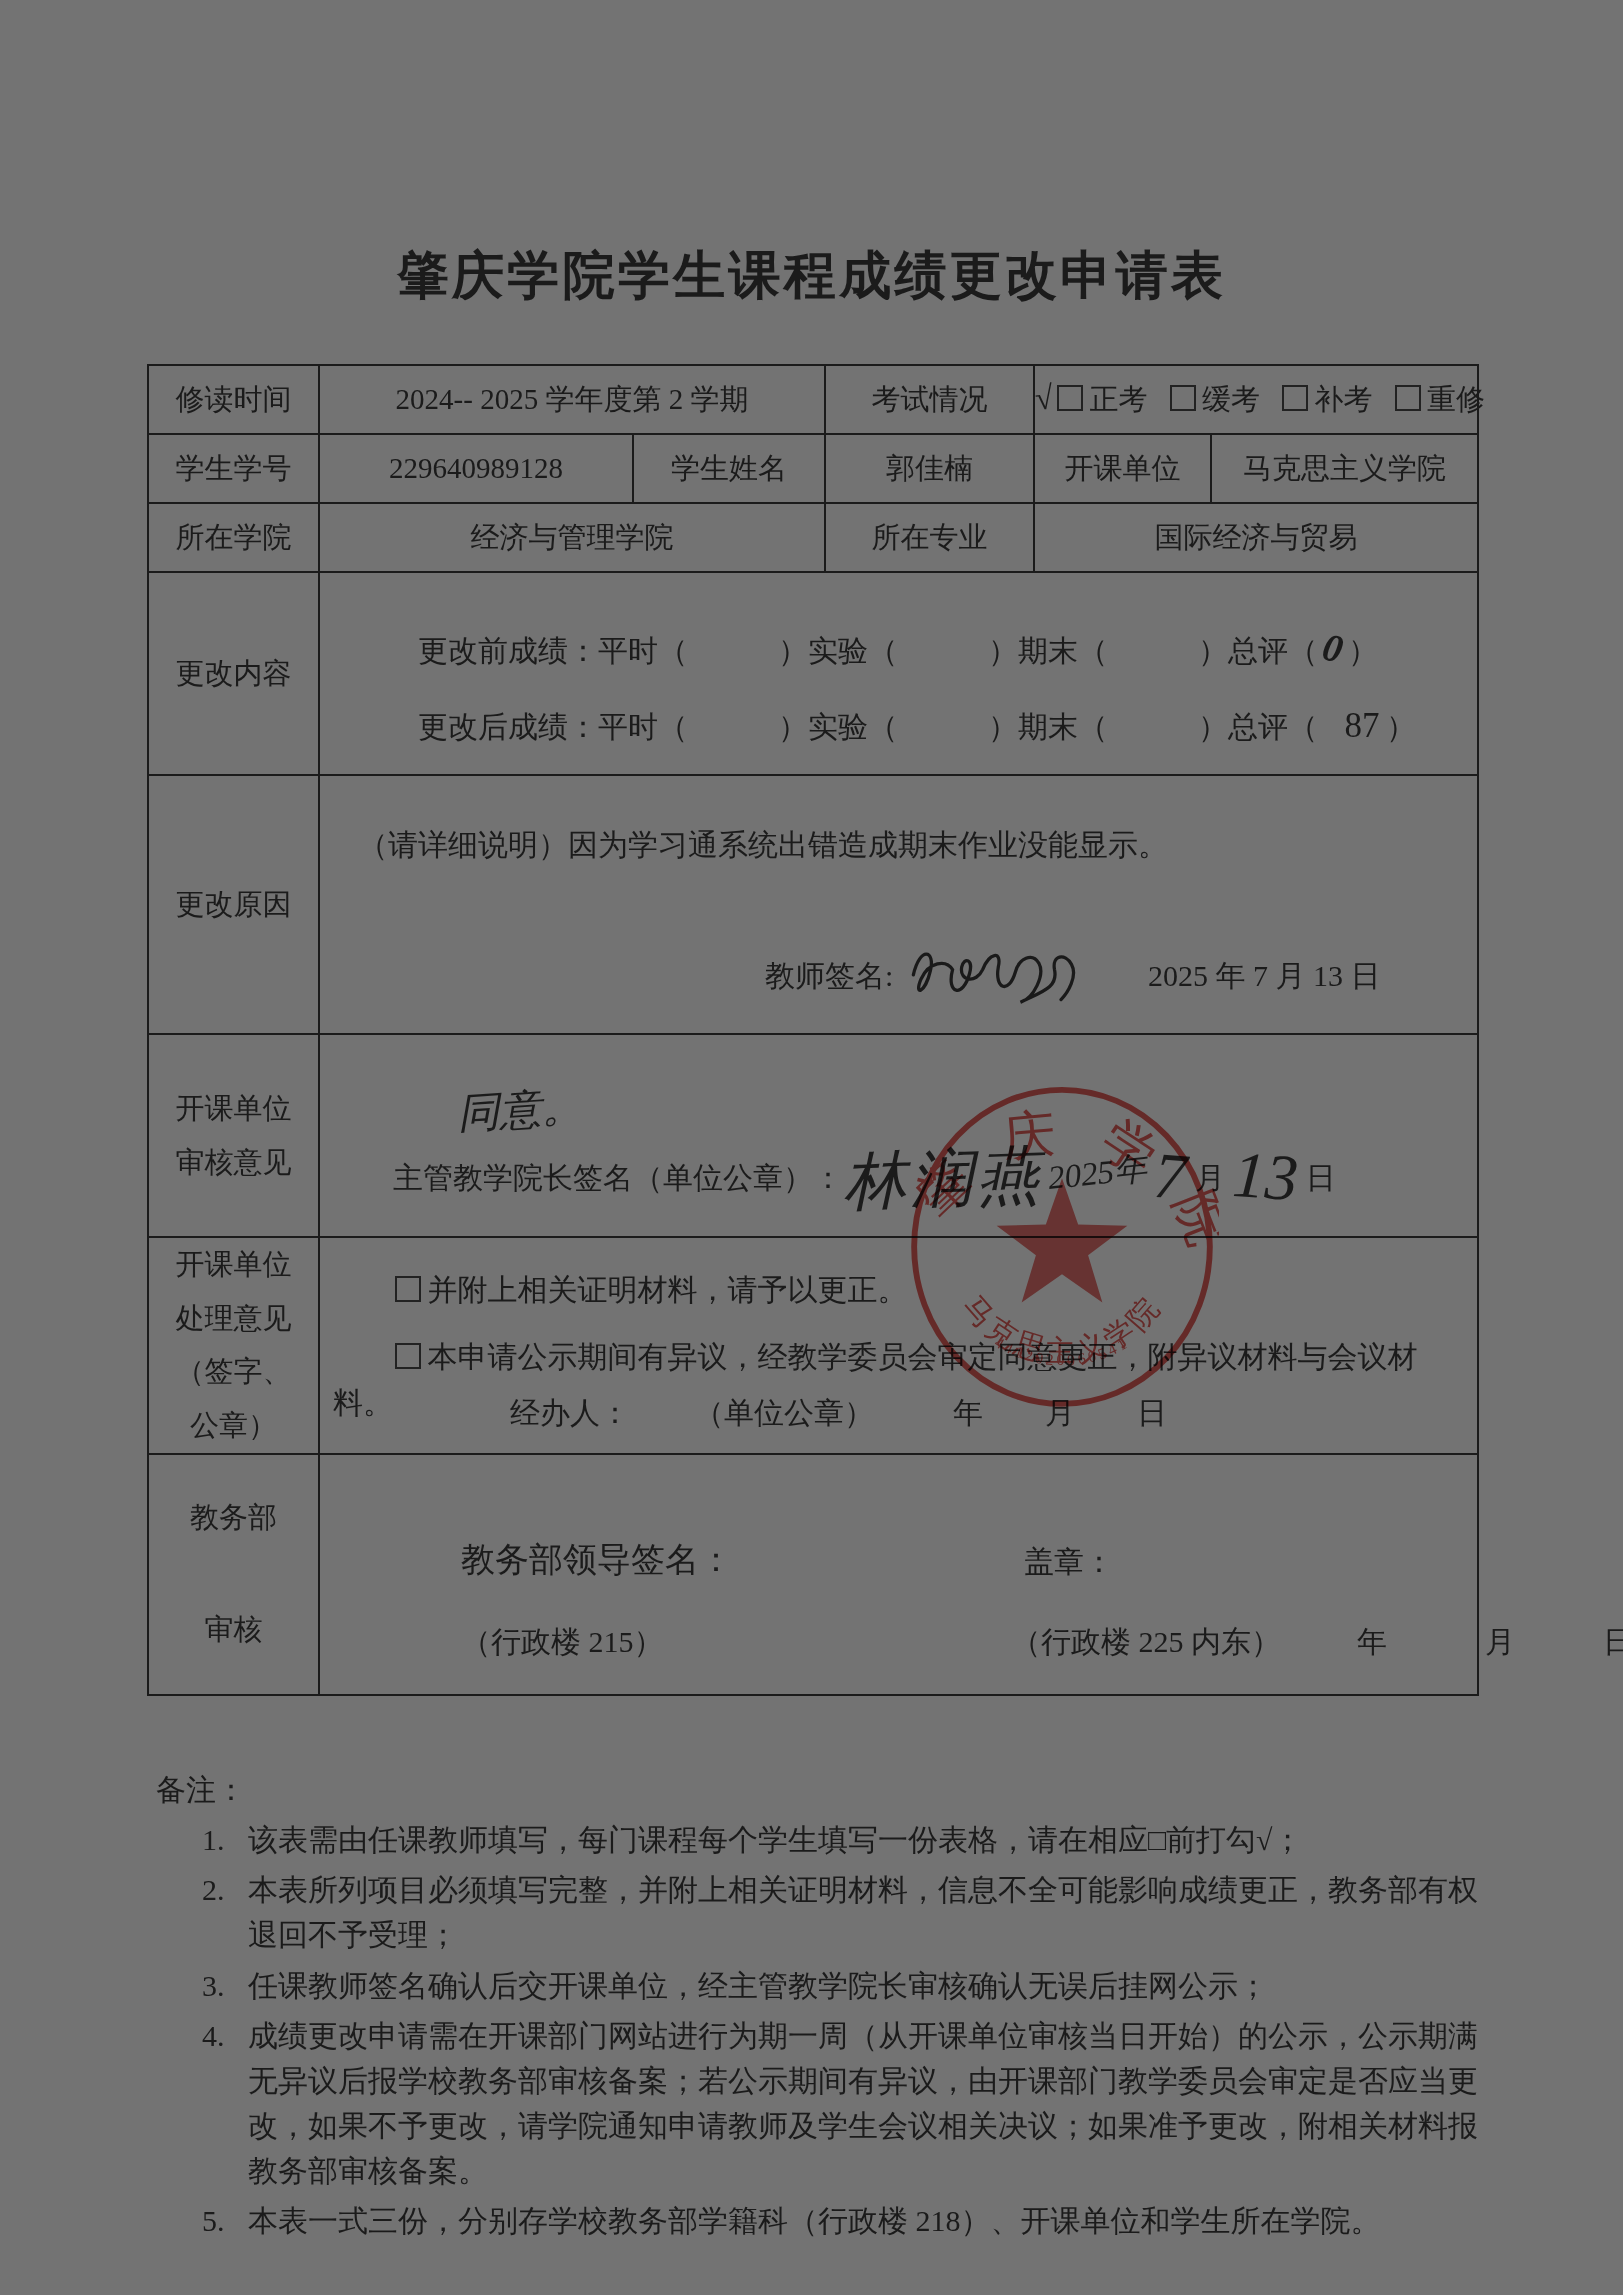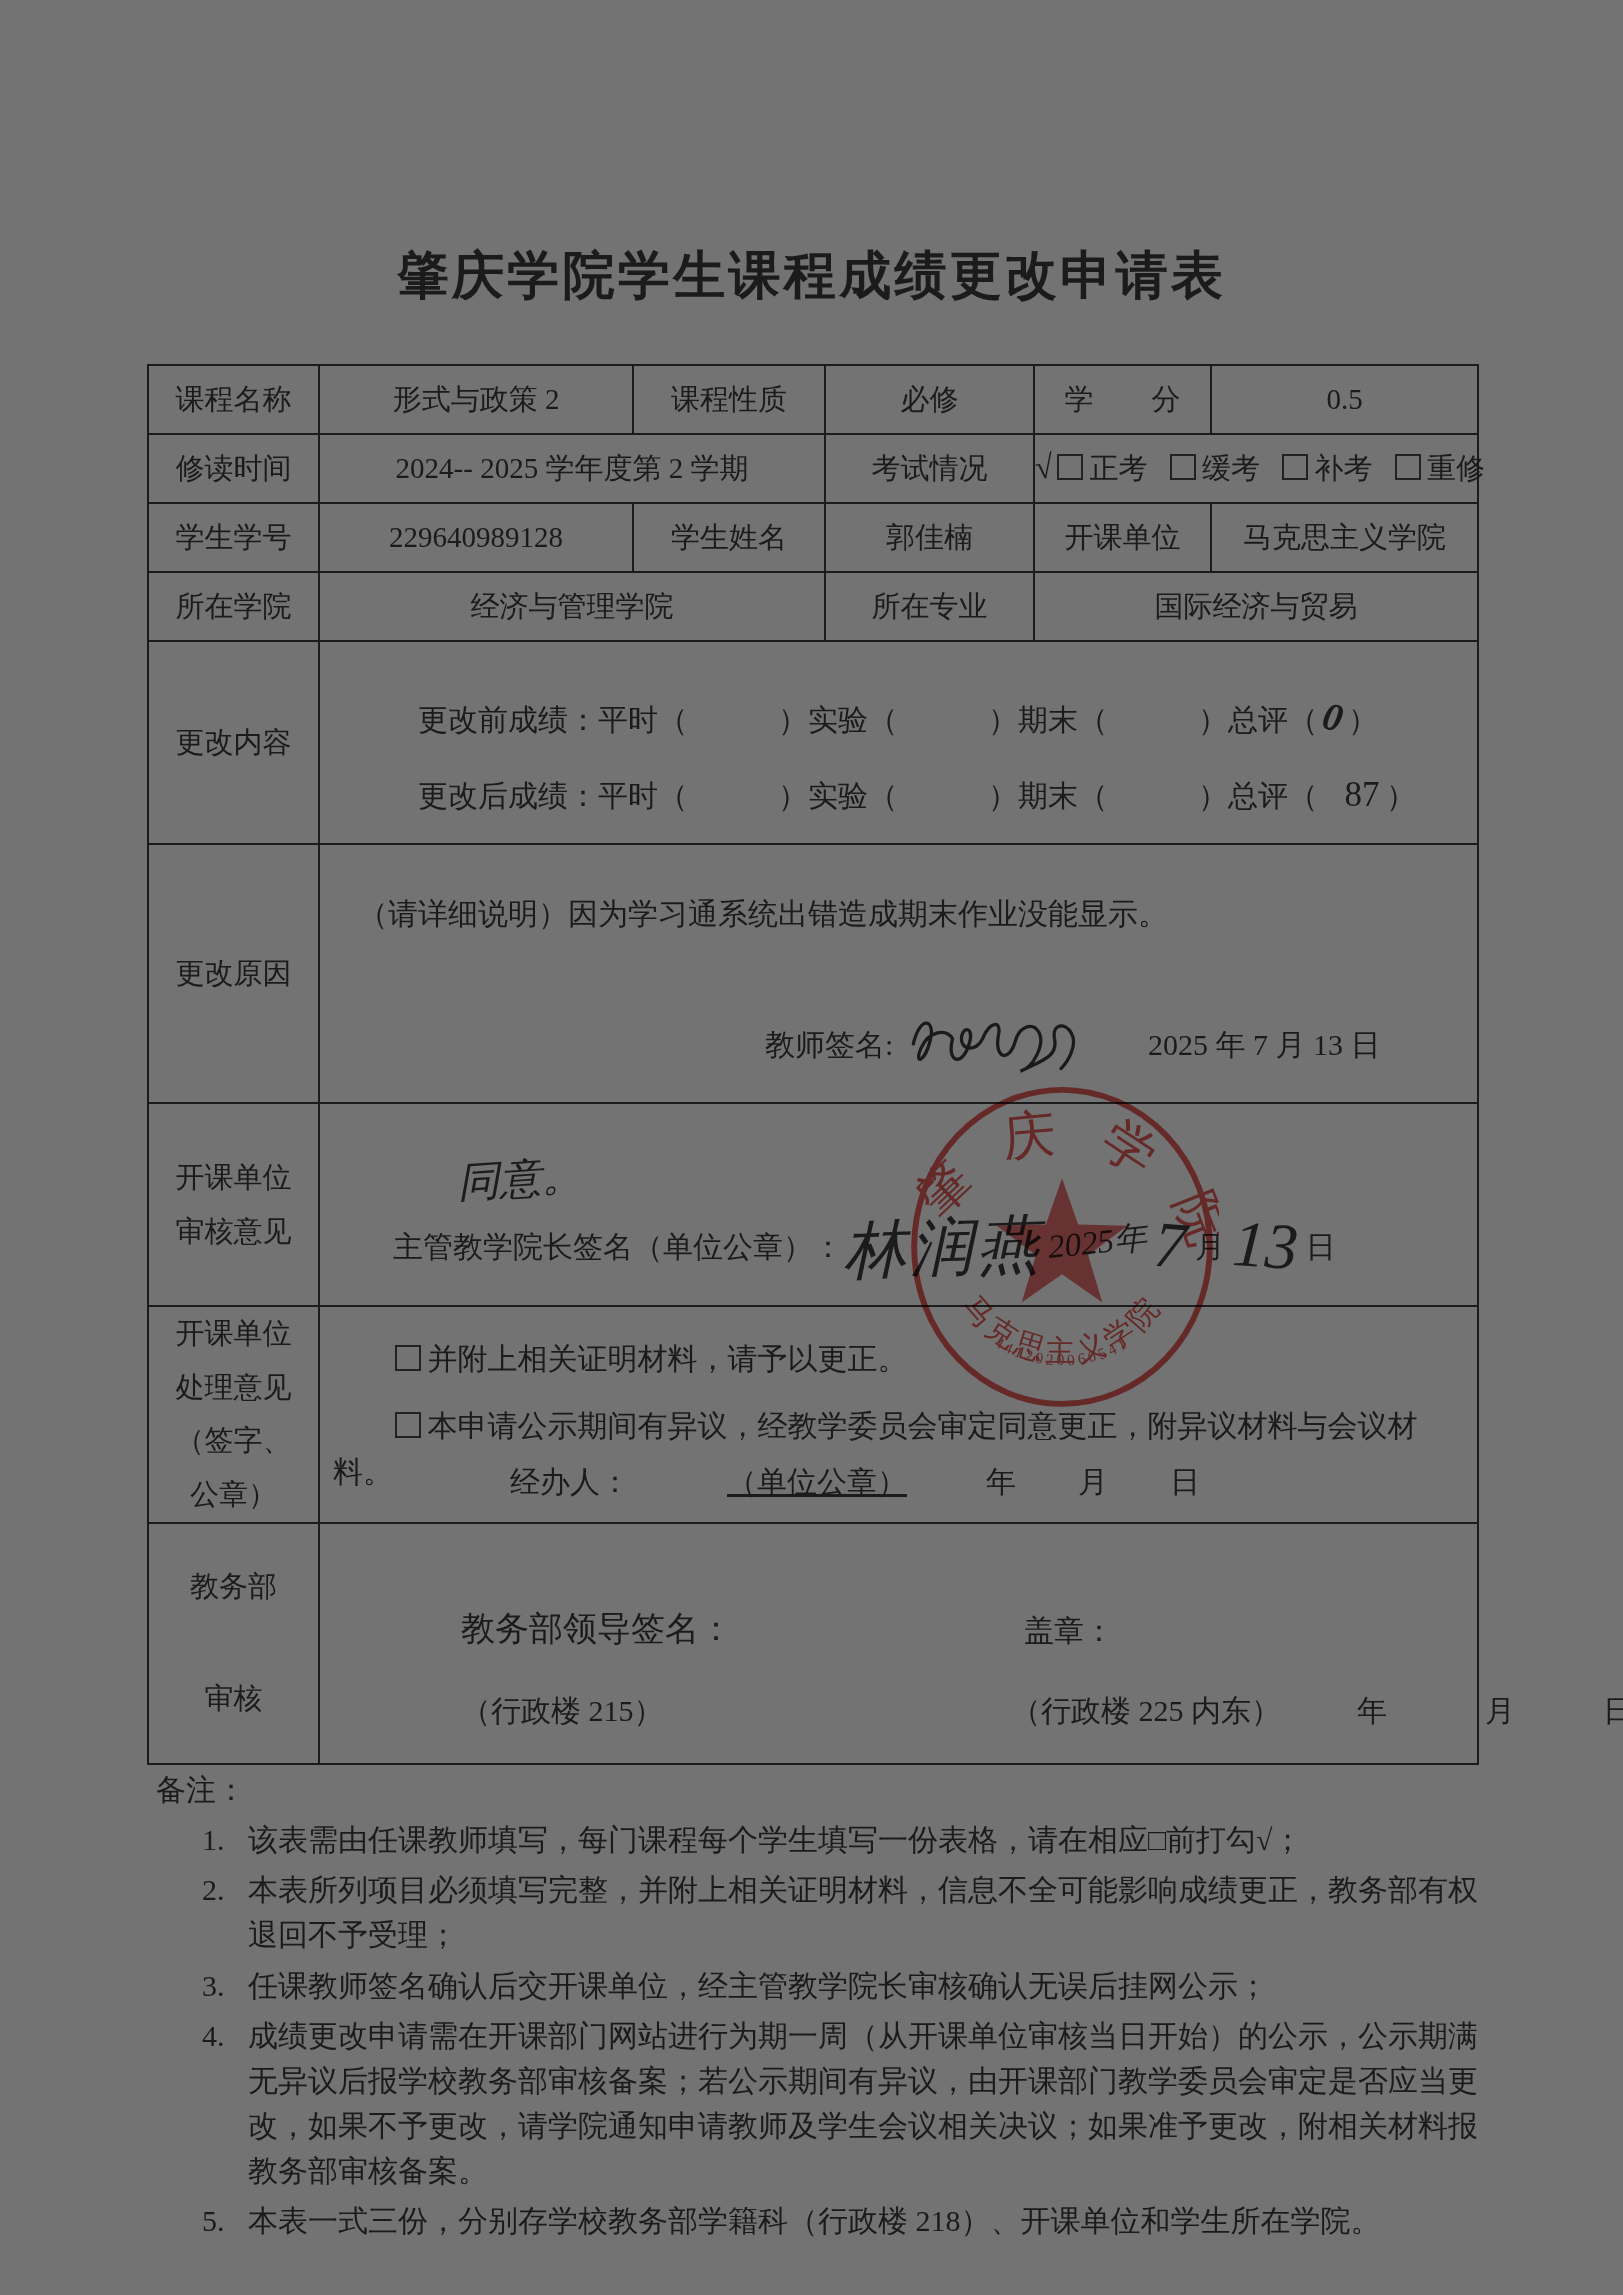--- a/index.html
+++ b/index.html
@@ -45,21 +45,21 @@
   .teacher-sign svg{vertical-align:-27.5px;margin-left:5.2px;}
   .sign-date{margin-left:46px;}
   .approval{position:absolute;top:47px;left:137px;font-size:42px;transform:rotate(-4deg);}
   .dean-line{position:absolute;bottom:14.4px;left:73px;white-space:nowrap;font-size:30px;}
   .dean-name{font-size:63px;letter-spacing:3.9px;display:inline-block;transform:rotate(-2deg);vertical-align:-11.8px;}
   .dean-year{font-size:33px;display:inline-block;transform:rotate(-6deg);vertical-align:3.9px;margin-left:3.9px;}
   .dean-big{font-size:65px;display:inline-block;transform:rotate(4deg);vertical-align:-10.5px;margin:0 7.9px;}
   .opts{padding:23px 13px 0 13px;font-size:30px;line-height:1.55;}
   .opts p{margin:0 0 19.6px 0;text-indent:62px;}
   .agent-line{position:absolute;bottom:18.3px;left:190px;white-space:nowrap;font-size:30px;}
-  .sp-xl{margin-left:97px;text-decoration:underline;}
+  .sp-xl{margin-left:64px;}
   .sp-l{margin-left:79px;}
   .sp-m{margin-left:62px;}
   .edu-l1a{position:absolute;bottom:111px;left:141px;font-size:34px;}
   .edu-l1b{position:absolute;bottom:111px;left:704px;font-size:30px;}
   .edu-l2a{position:absolute;bottom:31px;left:141px;font-size:30px;margin-top:32px;}
   .edu-l2b{position:absolute;bottom:31px;left:691px;font-size:30px;}
   .edu-y{position:absolute;bottom:31px;left:1037px;font-size:30px;}
   .edu-m{position:absolute;bottom:31px;left:1165px;font-size:30px;}
   .edu-d{position:absolute;bottom:31px;left:1283px;font-size:30px;}
   .notes{position:absolute;left:156px;top:1767px;width:1335px;font-size:30px;line-height:1.5;}
@@ -85,28 +85,20 @@
     <colgroup>
       <col style="width:171px">
         <col style="width:314px">
         <col style="width:192px">
       <col style="width:209px">
         <col style="width:177px">
         <col style="width:267px">
     </colgroup>
 
     <tbody>
-        <tr style="height:69px">
-      <td class="lbl">课程名称</td>
-      <td class="ctr">形式与政策 2</td>
-      <td class="lbl">课程性质</td>
-      <td class="ctr">必修</td>
-      <td class="lbl">学　　分</td>
-      <td class="ctr">0.5</td>
-    </tr>
 
     <tr style="height:69px">
       <td class="lbl">修读时间</td>
       <td class="ctr" colspan="2">2024-- 2025 学年度第 2 学期</td>
       <td class="lbl">考试情况</td>
       <td class="exam-cell" colspan="2">
         <span class="tick hand">√</span><span class="exam-opt"><span class="cb"></span><span>正考</span></span><span class="exam-opt"><span class="cb"></span><span>缓考</span></span><span class="exam-opt"><span class="cb"></span><span>补考</span></span><span class="exam-opt"><span class="cb"></span><span>重修</span></span>
       </td>
     </tr>
 

